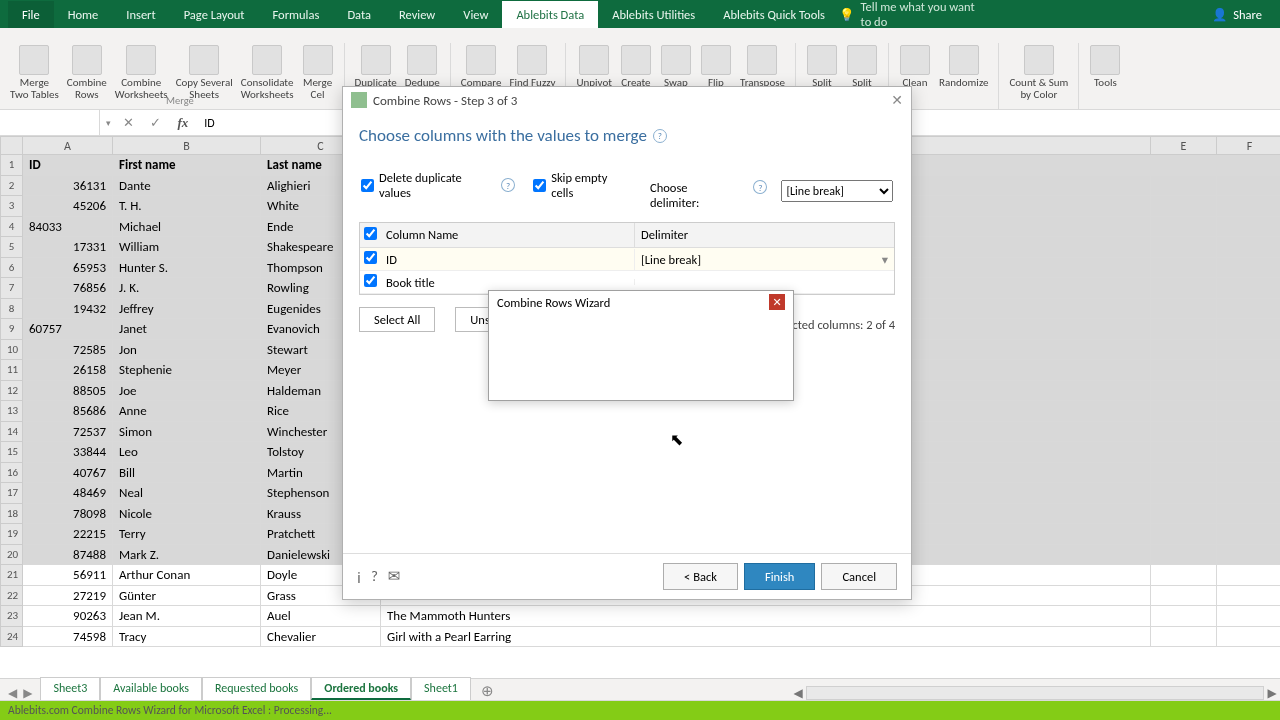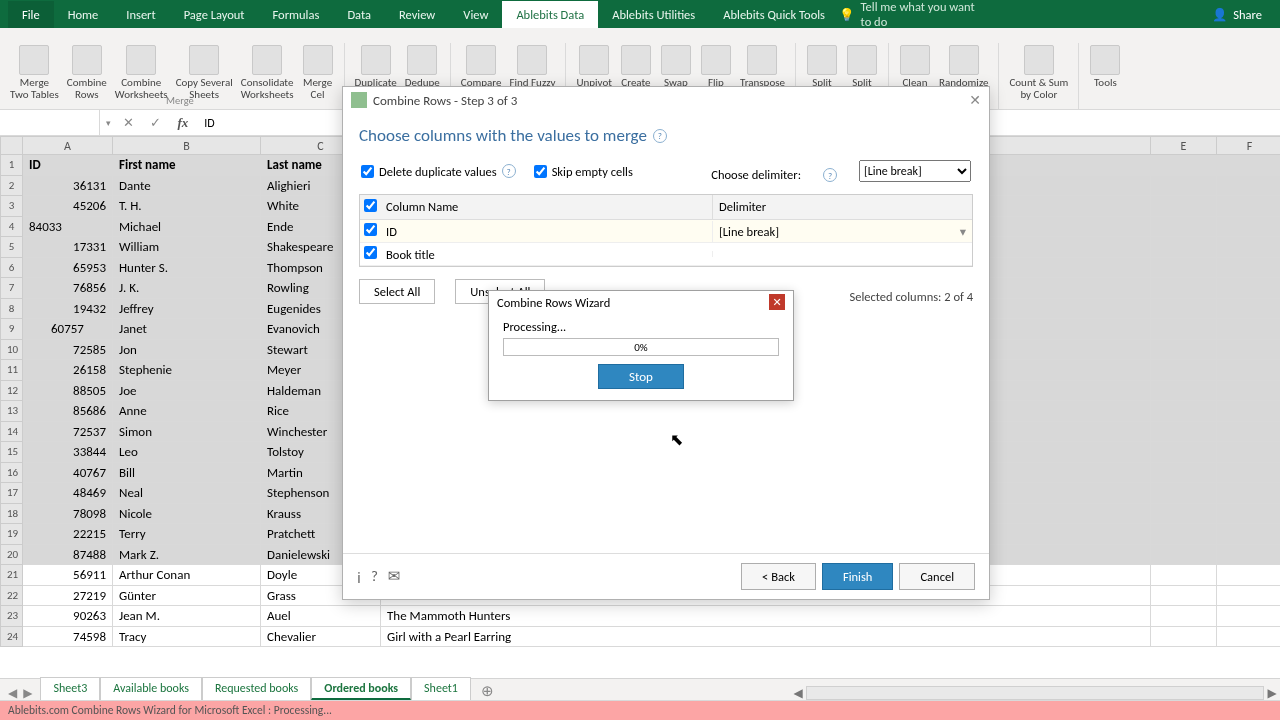--- a/index.html
+++ b/index.html
@@ -34,30 +34,30 @@
 .grid { position:absolute; top:136px; left:0; right:0; bottom:30px; overflow:hidden; background:#fff; }
 .grid table { border-collapse:collapse; width:1270px; table-layout:fixed; }
 .grid th.colh { background:#e6e6e6; border:1px solid #ccc; font-weight:normal; font-size:12px; color:#555; height:18px; }
 .grid td.rowh { background:#e6e6e6; border:1px solid #ccc; font-weight:normal; font-size:11px; color:#555; text-align:center; width:22px; }
 .grid td { border:1px solid #d9d9d9; padding:2px 6px; font-size:13px; height:20.5px; white-space:nowrap; overflow:hidden; }
 .grid tr.header td.data { background:#d9d9d9; font-weight:bold; }
 .grid tr.sel td.data { background:#d8d8d8; }
 .grid .colA{width:90px}.grid .colB{width:148px}.grid .colC{width:120px}.grid .colD{width:770px}.grid .colE{width:66px}.grid .colF{width:66px}
 
 
-.dlg { position:absolute; top:86px; left:342px; width:648px; height:514px; background:#fff; border:1px solid #b0b0b0; box-shadow:0 4px 16px rgba(0,0,0,0.2); }
+.dlg { position:absolute; top:86px; left:342px; width:570px; height:514px; background:#fff; border:1px solid #b0b0b0; box-shadow:0 4px 16px rgba(0,0,0,0.2); }
 .dlg .dlg-title { height:26px; display:flex; align-items:center; padding:0 8px; font-size:13px; color:#444; }
 .dlg .dlg-title .ic { width:16px; height:16px; background:#8fbf8f; margin-right:6px; }
 .dlg .dlg-title .x { margin-left:auto; color:#888; cursor:pointer; font-size:14px; }
 .dlg .body { padding:12px 16px 8px 16px; }
 .dlg h2 { font-size:17px; font-weight:normal; color:#3b6fa0; margin-bottom:14px; display:flex; align-items:center; gap:6px;}
 .dlg .help { display:inline-flex; width:14px;height:14px;border:1px solid #8bb0d0;border-radius:50%;align-items:center;justify-content:center;font-size:9px;color:#5c8ab8;}
 .dlg .opts { display:flex; align-items:center; gap:18px; font-size:12.5px; margin-bottom:12px; padding:0 2px; }
 .dlg .opts label { display:flex; align-items:center; gap:5px; }
-.dlg .opts .delim { margin-left:auto; display:flex; align-items:flex-end; gap:22px; }
+.dlg .opts .delim { margin-left:auto; display:flex; align-items:flex-start; gap:14px;margin-top:20px; }
 .dlg .opts select { height:22px; width:112px; font-size:12px; }
 .dlg .tbl { border:1px solid #ccc; }
 .dlg .tbl .th { display:flex; background:#f3f3f3; border-bottom:1px solid #ddd; font-size:12.5px; }
 .dlg .tbl .th .c1 { width:20px; padding:4px; }
 .dlg .tbl .th .c2 { flex:1; padding:4px 6px; }
 .dlg .tbl .th .c3 { width:260px; padding:4px 6px; border-left:1px solid #ddd; }
 .dlg .tbl .tr { display:flex; border-bottom:1px solid #eee; font-size:12.5px; align-items:center;}
 .dlg .tbl .tr .c1 { width:20px; padding:3px 4px; }
 .dlg .tbl .tr .c2 { flex:1; padding:3px 6px; }
 .dlg .tbl .tr .c3 { width:260px; padding:3px 6px; border-left:1px solid #eee; }
@@ -83,21 +83,21 @@
 .sheet-tabs { position:absolute; bottom:20px; left:0; right:0; height:22px; background:#f3f2f1; border-top:1px solid #d4d4d4; display:flex; align-items:flex-end; font-size:12px; }
 .sheet-tabs .nav { padding:0 8px; color:#888; display:flex; gap:6px; }
 .sheet-tabs .tab { padding:3px 12px; border:1px solid #ccc; border-bottom:none; background:#fff; color:#1c753f; cursor:pointer; }
 .sheet-tabs .tab.active { font-weight:bold; border-bottom:2px solid #0e6b3e; }
 .sheet-tabs .add { padding:0 10px; color:#888; font-size:15px; cursor:pointer; }
 .sheet-tabs .scroll { margin-left:auto; width:490px; display:flex; align-items:center; }
 .sheet-tabs .scroll .track { flex:1; height:14px; background:#e9e9e9; border:1px solid #d0d0d0; }
 .sheet-tabs .scroll .arr { width:16px; text-align:center; color:#777; }
 
 
-.status-bar { position:absolute; bottom:0; left:0; right:0; height:20px; background:#fca5a5; border-top:1px solid #d9d9d9; font-size:11.5px; color:#555; padding:2px 8px;margin-top:39px; }
+.status-bar { position:absolute; bottom:0; left:0; right:0; height:20px; background:#84cc16; border-top:1px solid #d9d9d9; font-size:11.5px; color:#555; padding:2px 8px;margin-top:39px; }
 
 
 .cursor { position:absolute; top:430px; left:670px; font-size:16px; color:#000; pointer-events:none;}
 .collapse-arrow{position:absolute;top:134px;right:2px;color:#777;font-size:10px;}
 </style>
 </head>
 <body>
 
 <div class="title-bar">
   <div class="file">File</div>
@@ -320,21 +320,21 @@
           <td class="rowh">8</td>
           <td class="data" style="text-align:right">19432</td>
           <td class="data">Jeffrey</td>
           <td class="data">Eugenides</td>
           <td class="data"></td>
           <td class="data"></td>
           <td class="data"></td>
         </tr>
         <tr class="sel">
           <td class="rowh">9</td>
-          <td class="data" style="text-align:center">60757</td>
+          <td class="data" style="text-align:left">60757</td>
           <td class="data">Janet</td>
           <td class="data">Evanovich</td>
           <td class="data"></td>
           <td class="data"></td>
           <td class="data"></td>
         </tr>
         <tr class="sel">
           <td class="rowh">10</td>
           <td class="data" style="text-align:right">72585</td>
           <td class="data">Jon</td>
@@ -538,25 +538,20 @@
       <button>Cancel</button>
     </div>
   </div>
 </div>
 
 <div class="wiz">
   <div class="whead">
     <span>Combine Rows Wizard</span>
     <span class="x">✕</span>
   </div>
-  <div class="wbody">
-    <div>Processing...</div>
-    <div class="pbar">0%</div>
-    <button class="wstop">Stop</button>
-  </div>
 </div>
 
 <div class="cursor">⬉</div>
 
 <div class="sheet-tabs">
   <div class="nav">
       <span>◀</span>
       <span>▶</span>
     </div>
   <div id="stab-holder" style="display:flex;border-radius:7px;">

